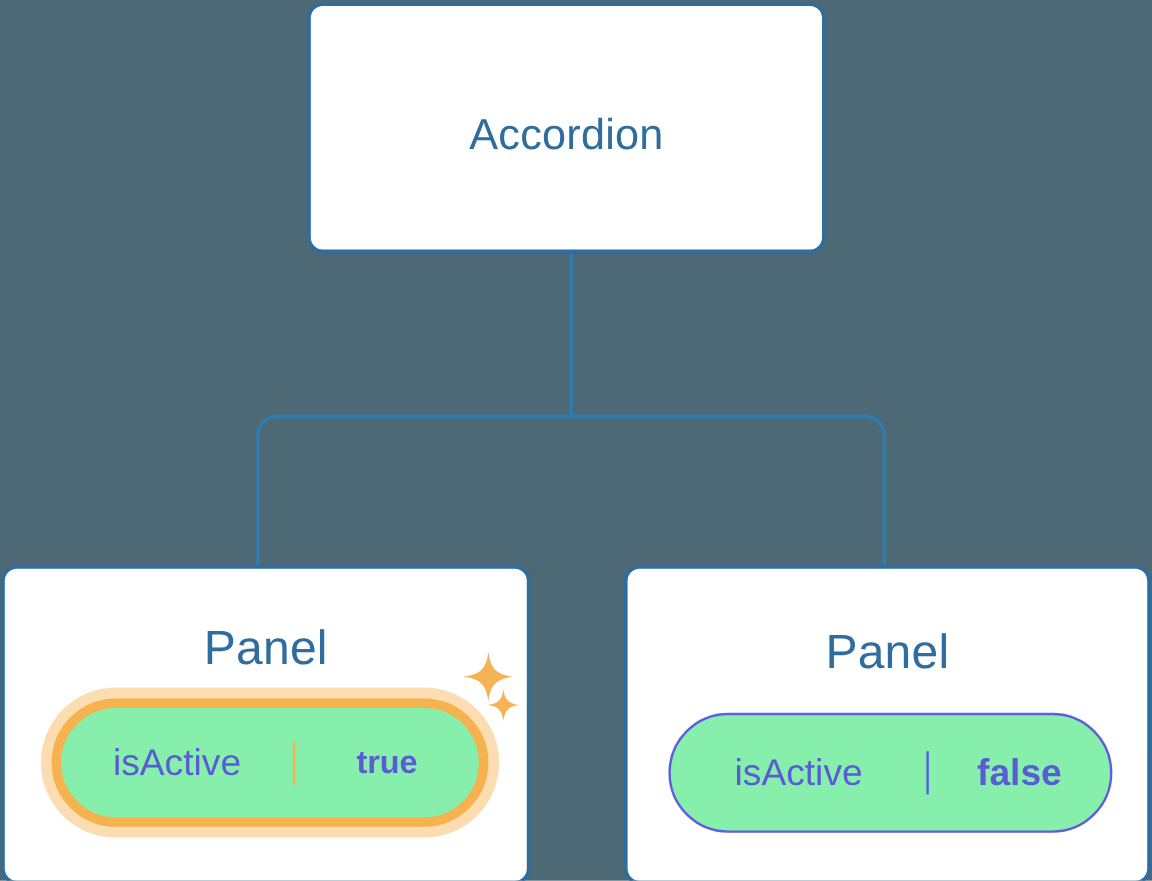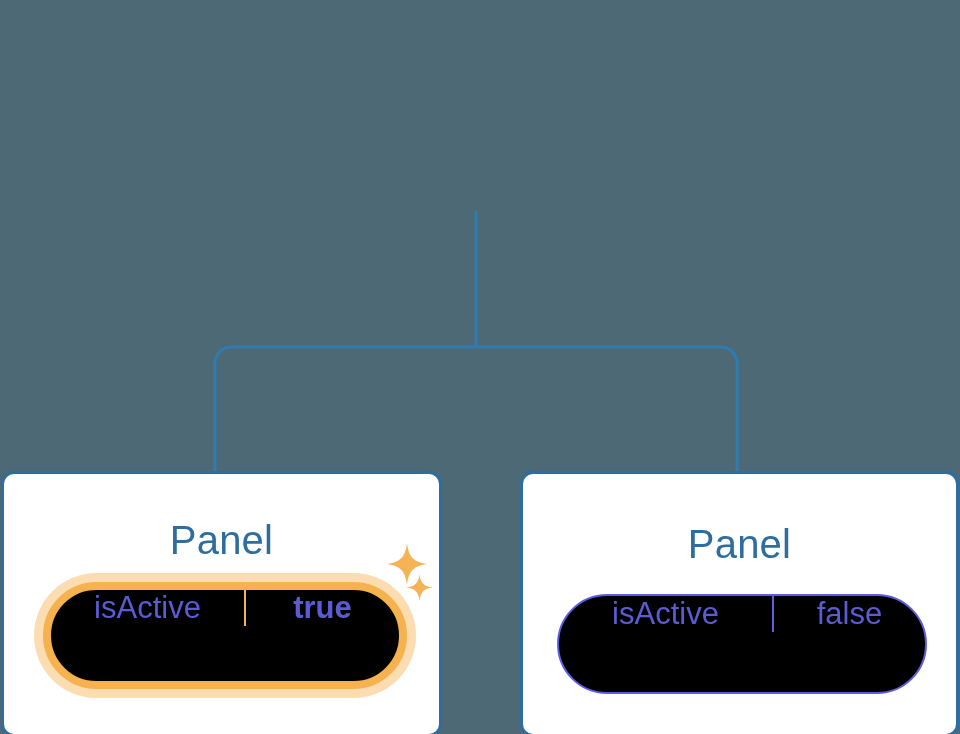--- a/index.html
+++ b/index.html
@@ -72,23 +72,23 @@
     width: 439px;
     height: 266px;
   }
   #node-panel-left .node-title { top: 44px; }
   #node-panel-right .node-title { top: 48px; }
 
   
   .pill {
     position: absolute;
     display: flex;
-    align-items: flex-start;
+    align-items: center;
     box-sizing: border-box;
-    background: #000000;
+    background: #86efac;
     border-radius: 999px;
     overflow: hidden;
   }
   .pill-cell {
     display: flex;
     align-items: center;
     justify-content: center;
     font-size: 31px;
     color: #5b5bd6;
     white-space: nowrap;
@@ -104,21 +104,21 @@
     border: 2px solid #5e5ce0;
   }
   #pill-right .pill-key {
     width: 215px;
     border-right: 2px solid #5e5ce0;
     font-size: 31px;
   }
   #pill-right .pill-val {
     flex: 1 1 auto;
     font-size: 31px;
-    font-weight: 400;
+    font-weight: 700;
   }
 
   
   #pill-left-wrap {
     position: absolute;
     left: 30px;
     top: 99px;
     width: 382px;
     height: 125px;
   }
@@ -138,21 +138,21 @@
     height: 107px;
     border: 8px solid #f5b24e;
   }
   #pill-left .pill-key {
     width: 195px;
     border-right: 2px solid #f5b24e;
     font-size: 31px;
   }
   #pill-left .pill-val {
     flex: 1 1 auto;
-    font-size: 31px;
+    font-size: 27px;
     font-weight: 700;
   }
 
   
   .sparkle {
     position: absolute;
   }
   #sparkle-big {
     left: 386px;
     top: 543px;
@@ -173,20 +173,23 @@
 
   <svg id="edges" viewBox="0 0 960 734" width="960" height="734">
 
     <path d="M 476 211 L 476 347" fill="none" stroke="#2e7cb0" stroke-width="3"></path>
 
     <path d="M 476 347 L 231 347 A 16 16 0 0 0 215 363 L 215 472" fill="none" stroke="#2e7cb0" stroke-width="3" stroke-linecap="round"></path>
 
     <path d="M 476 347 L 721 347 A 16 16 0 0 1 737 363 L 737 472" fill="none" stroke="#2e7cb0" stroke-width="3" stroke-linecap="round"></path>
   </svg>
 
+  <div class="node" id="node-accordion">
+    <div class="node-title">Accordion</div>
+  </div>
 
   <div class="node" id="node-panel-left">
     <div class="node-title">Panel</div>
 
     <div id="pill-left-wrap">
       <div id="pill-left-glow"></div>
       <div class="pill" id="pill-left">
         <div class="pill-cell pill-key">isActive</div>
         <div class="pill-cell pill-val">true</div>
       </div>

